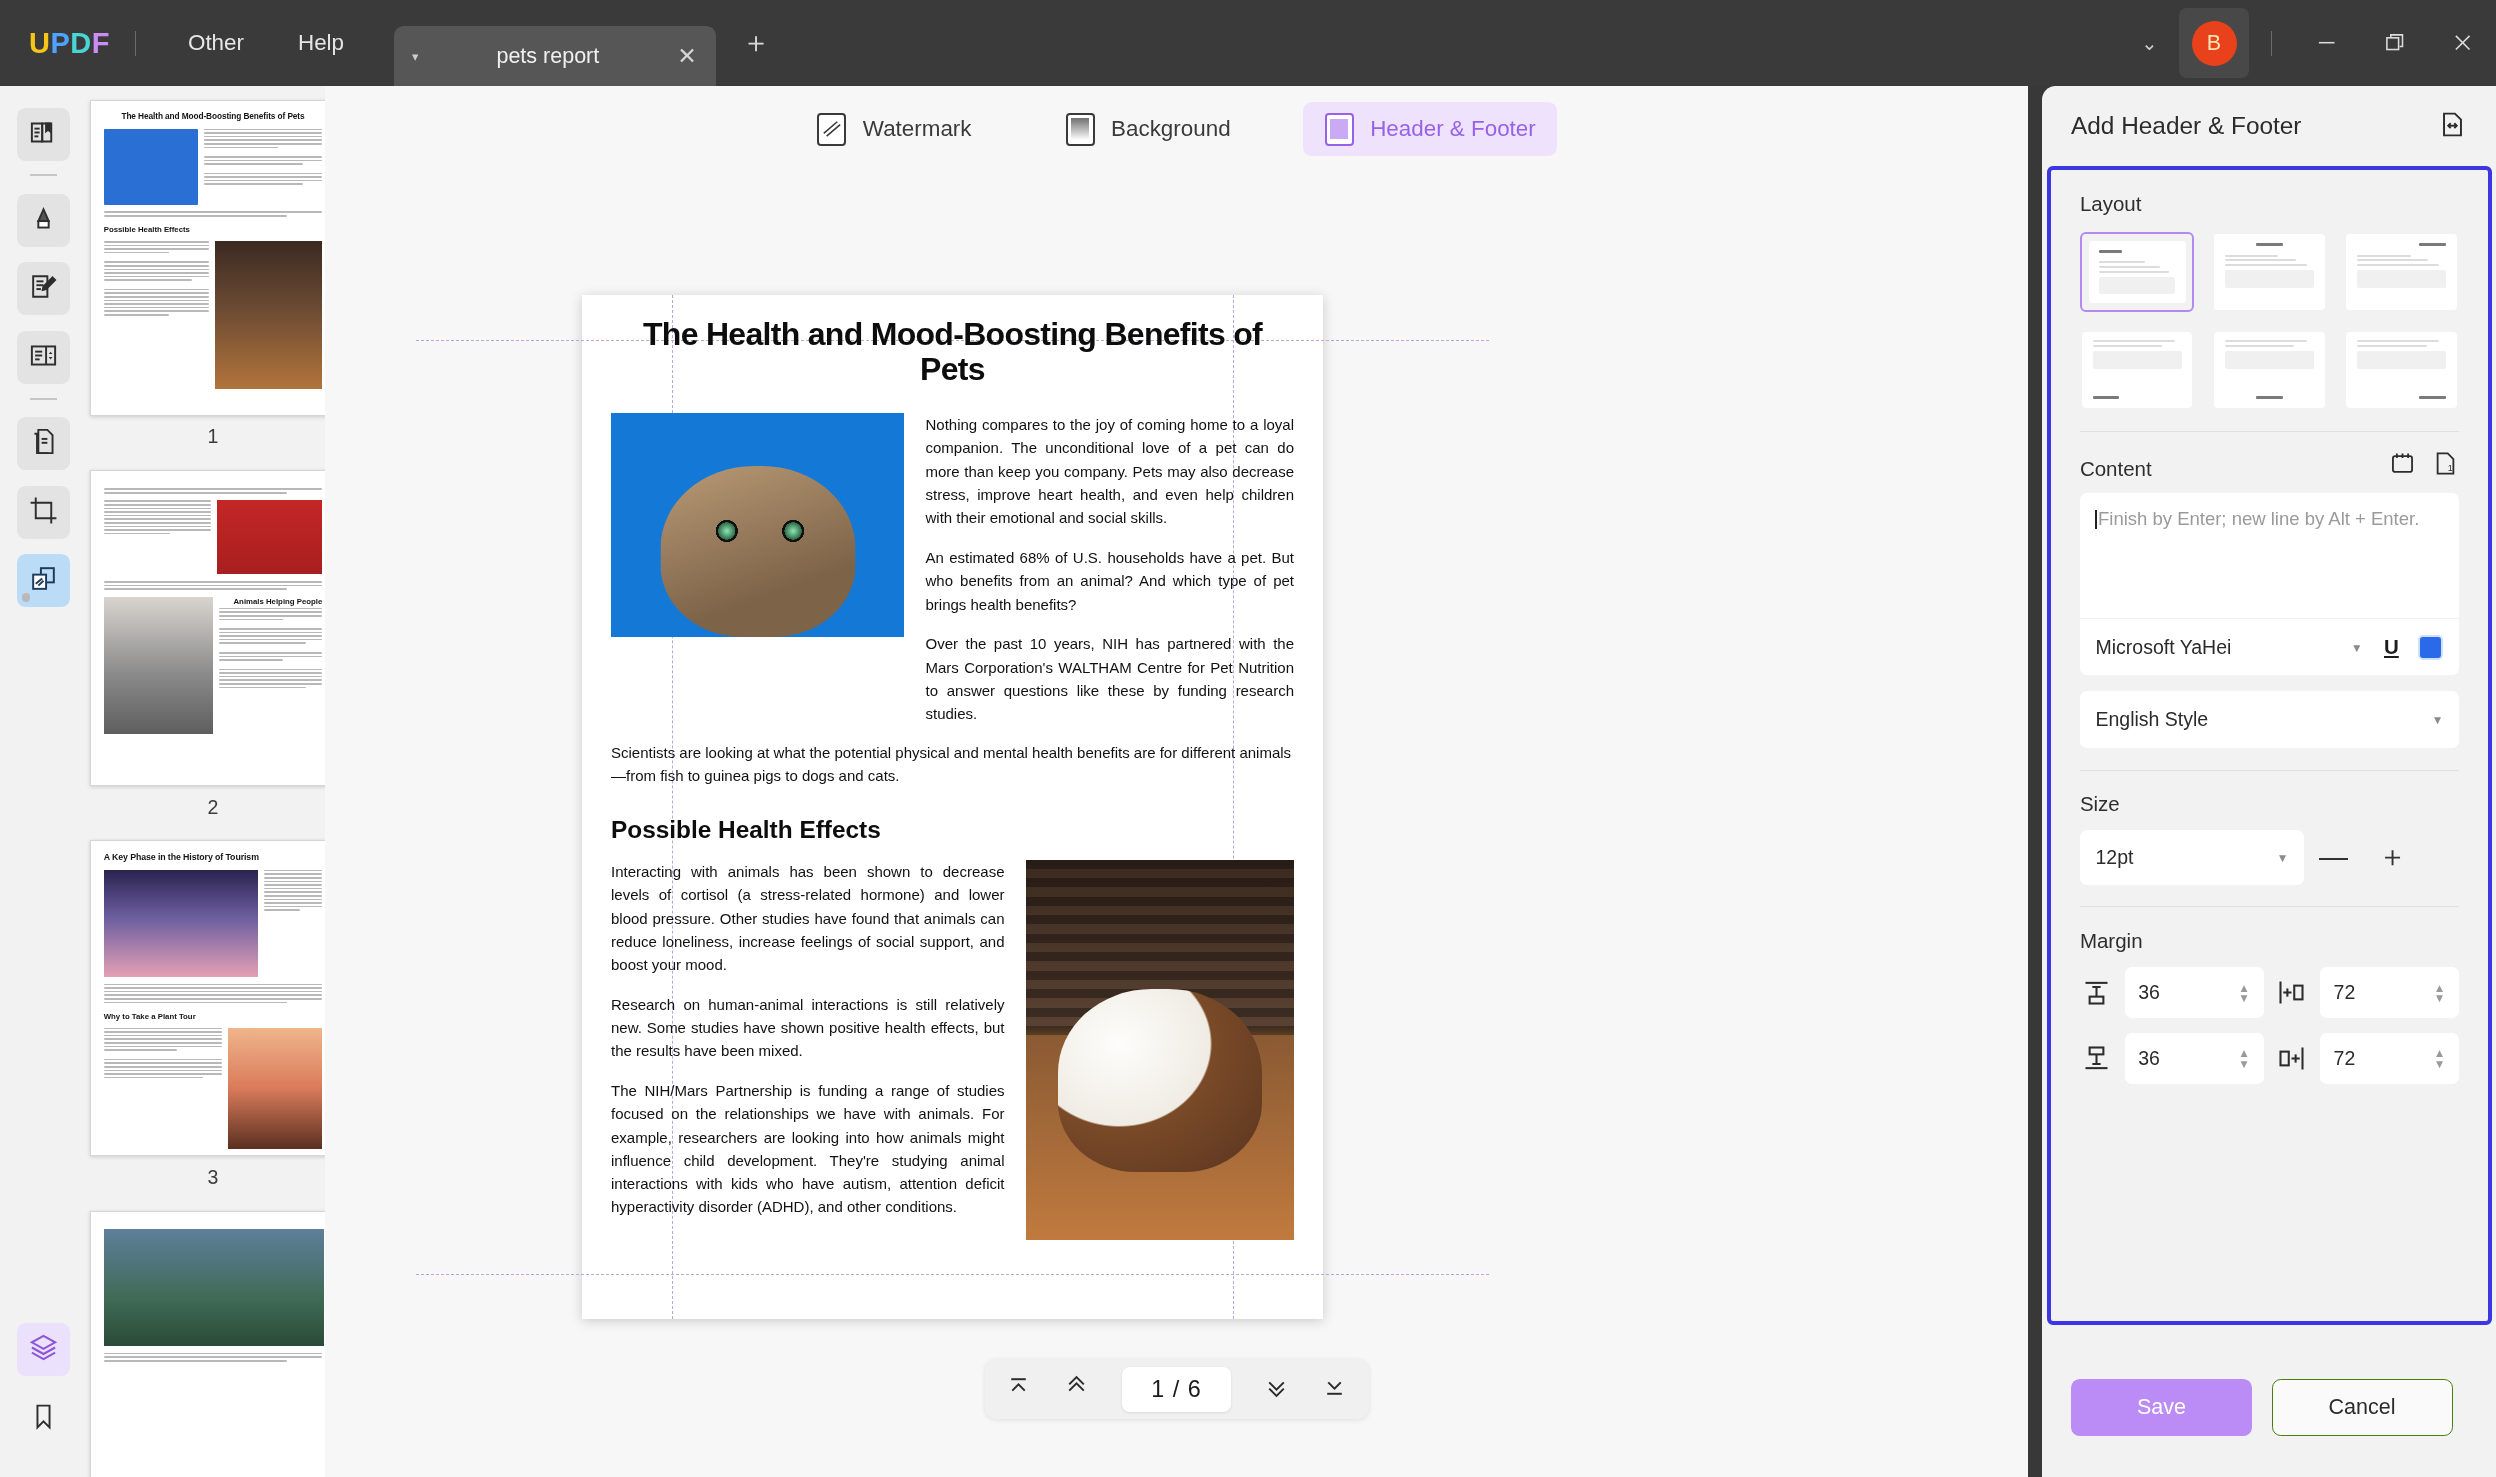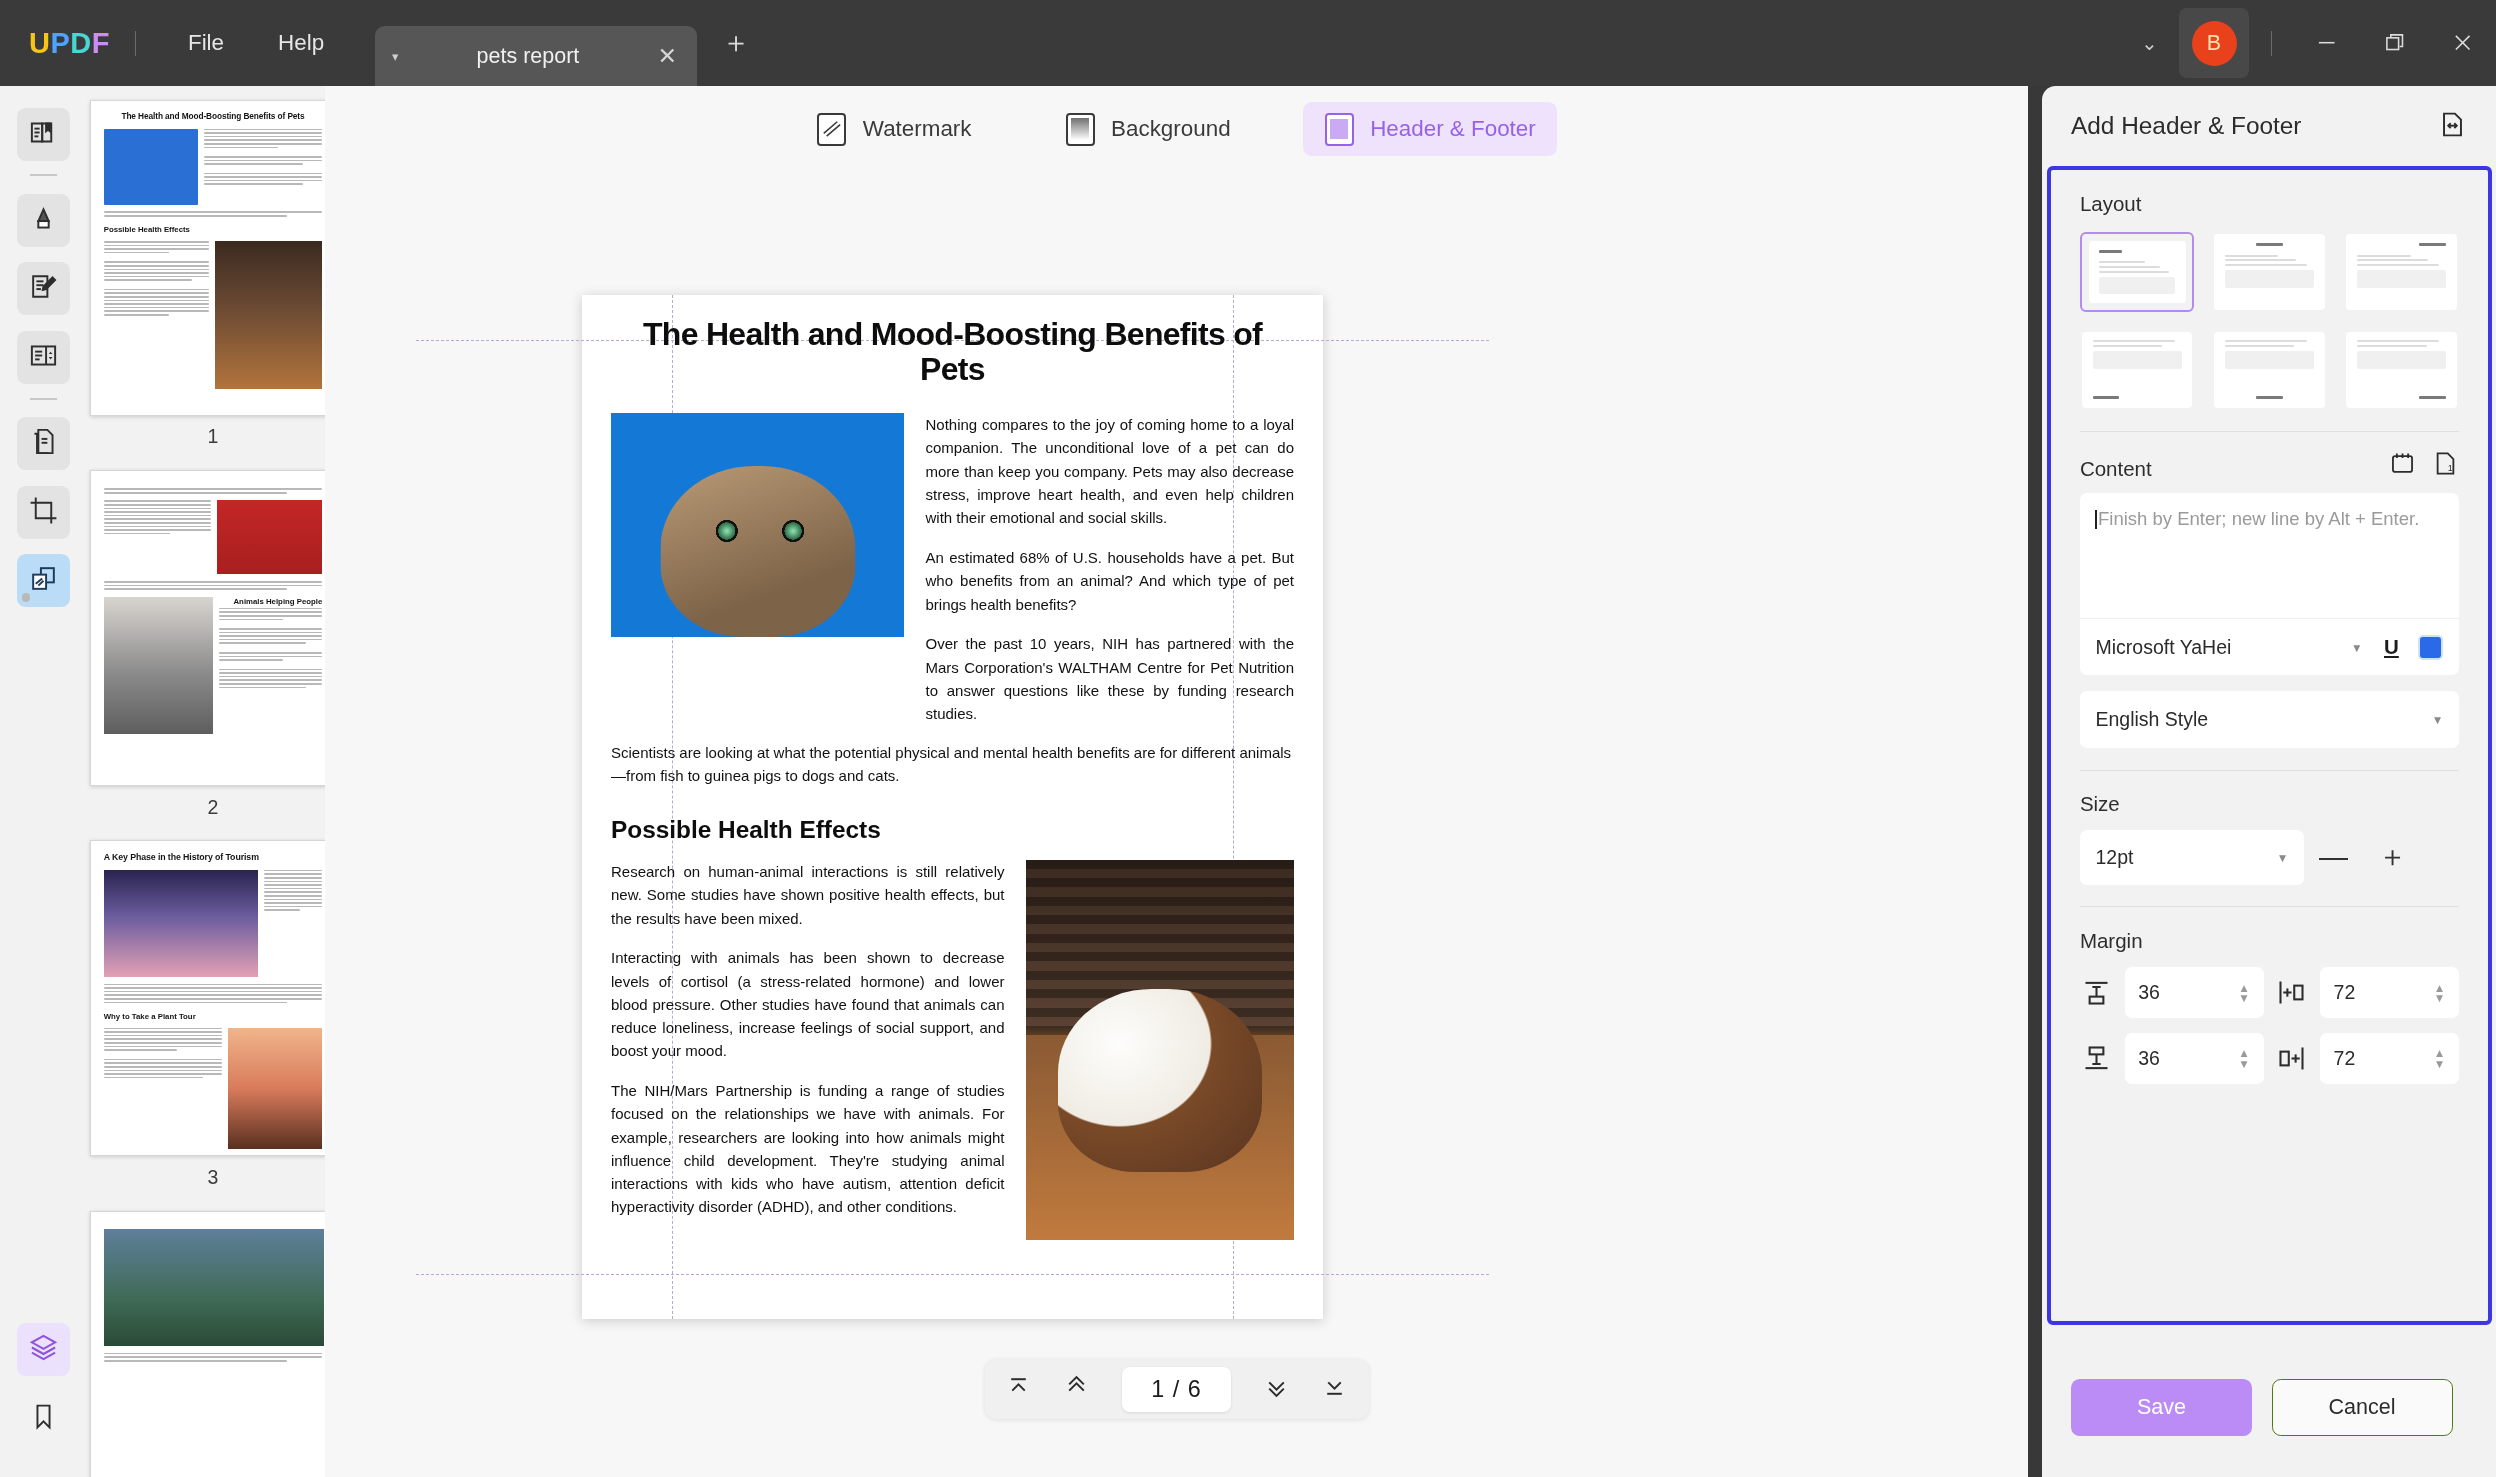--- a/index.html
+++ b/index.html
@@ -252,21 +252,21 @@
 <body>
 
 <div class="titlebar">
   <div class="updf-logo">
     <span>U</span>
     <span>P</span>
     <span>D</span>
     <span>F</span>
   </div>
   <div class="tb-sep"></div>
-  <div class="tb-menu">File</div>
+  <div class="tb-menu">Other</div>
   <div class="tb-menu">Help</div>
 
   <div class="doctab">
     <span class="caret">▾</span>
     <span class="tabname">pets report</span>
     <span class="tabclose">✕</span>
   </div>
   <div class="plustab">＋</div>
 
   <div class="tb-right">
@@ -617,22 +617,22 @@
           <div class="doc-p">Over the past 10 years, NIH has partnered with the Mars Corporation's WALTHAM Centre for Pet Nutrition to answer questions like these by funding research studies.</div>
         </div>
       </div>
 
       <div class="doc-wide">Scientists are looking at what the potential physical and mental health benefits are for different animals—from fish to guinea pigs to dogs and cats.</div>
 
       <div class="doc-h2">Possible Health Effects</div>
 
       <div class="doc-two2">
         <div class="doc-col2">
+          <div class="doc-p">Interacting with animals has been shown to decrease levels of cortisol (a stress-related hormone) and lower blood pressure. Other studies have found that animals can reduce loneliness, increase feelings of social support, and boost your mood.</div>
           <div class="doc-p">Research on human-animal interactions is still relatively new. Some studies have shown positive health effects, but the results have been mixed.</div>
-          <div class="doc-p">Interacting with animals has been shown to decrease levels of cortisol (a stress-related hormone) and lower blood pressure. Other studies have found that animals can reduce loneliness, increase feelings of social support, and boost your mood.</div>
           <div class="doc-p">The NIH/Mars Partnership is funding a range of studies focused on the relationships we have with animals. For example, researchers are looking into how animals might influence child development. They're studying animal interactions with kids who have autism, attention deficit hyperactivity disorder (ADHD), and other conditions.</div>
         </div>
         <div class="dogimg"></div>
       </div>
     </div>
   </div>
 
   <div class="pagenav">
     <span class="nv">
       <svg width="25" height="25" viewBox="0 0 24 24" fill="none" stroke="#2b2b2b" stroke-width="1.9">

